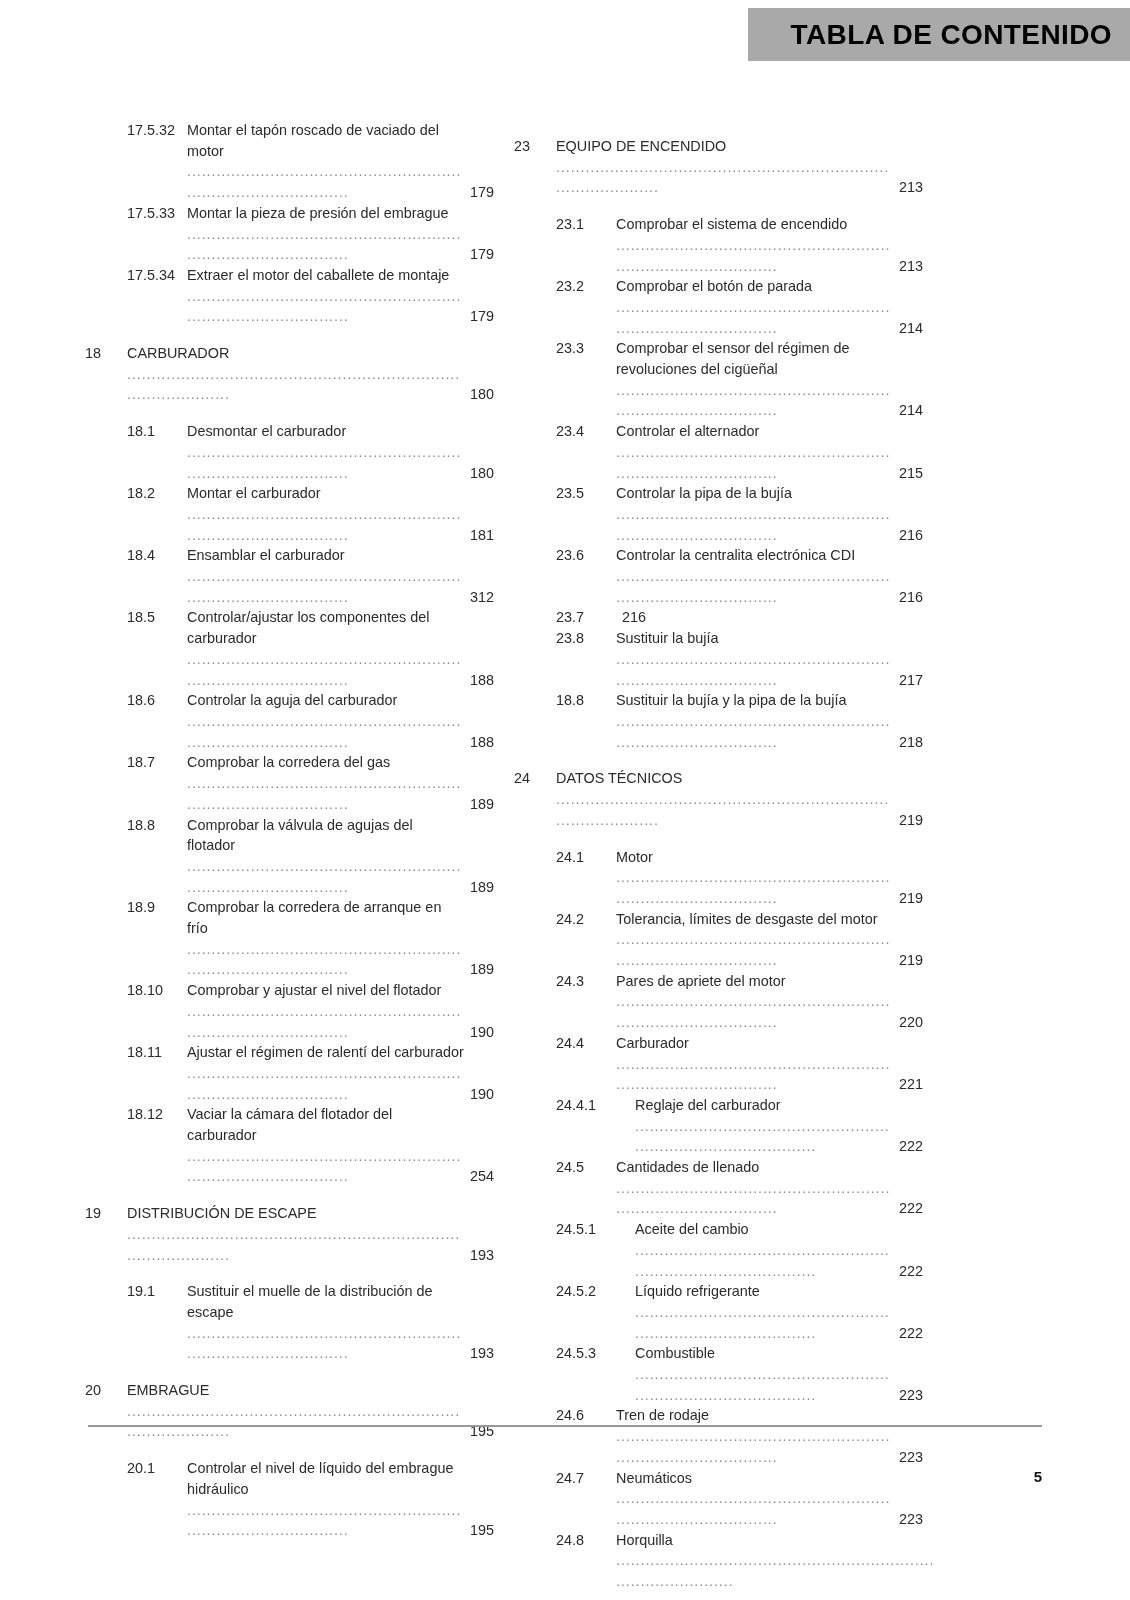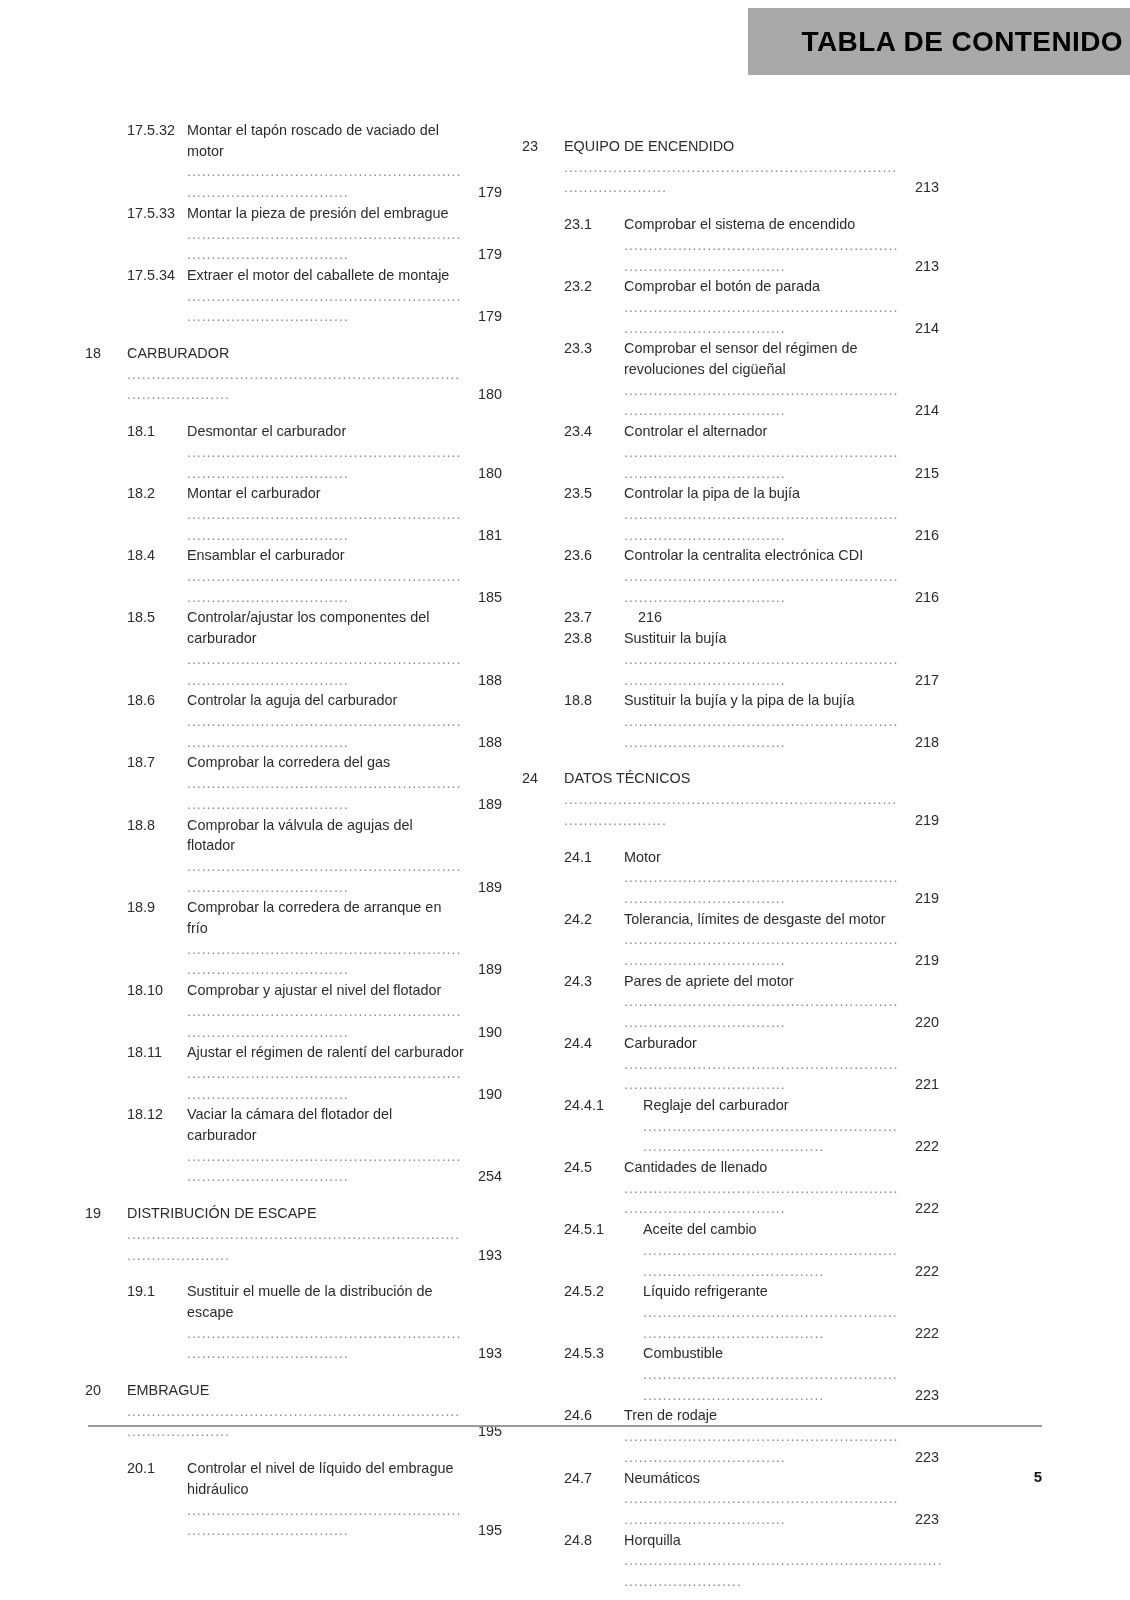--- a/index.html
+++ b/index.html
@@ -13,44 +13,44 @@
     position: relative;
     overflow: hidden;
   }
 
   
   .header-bar {
     position: absolute;
     top: 8px;
     left: 748px;
     right: 0;
-    height: 67px;
+    height: 53px;
     background: #a9a9a9;
     display: flex;
     align-items: center;
     justify-content: flex-end;
-    padding-right: 7px;
+    padding-right: 18px;
   }
   .header-title {
     font-size: 28px;
     font-weight: bold;
     color: #000000;
     letter-spacing: 0.4px;
     white-space: nowrap;
   }
 
   
   .page {
     position: absolute;
     top: 120px;
     left: 0;
     right: 0;
     height: 1270px;
     display: flex;
-    gap: 12px;
+    gap: 4px;
   }
   .col {
     width: 425px;
     font-size: 14.4px;
     line-height: 20.7px;
     color: #2b2b2b;
   }
   .col-left  { margin-left: 85px; }
   .col-right { margin-left: 0px; }
 
@@ -93,21 +93,21 @@
   .leader {
     display: inline;
     color: #8a8a8a;
     letter-spacing: 0.9px;
     word-break: break-all;
     overflow-wrap: anywhere;
   }
   .pg {
     flex: 0 0 auto;
     width: 40px;
-    text-align: center;
+    text-align: left;
     color: #2b2b2b;
     margin-left: 6px;
     align-self: flex-end;
   }
 
   
   .footer-rule {
     position: absolute;
     left: 88px;
     right: 88px;
@@ -172,21 +172,21 @@
         <div class="num">18.2</div>
         <div class="body">
           <div class="titlewrap"><span class="title">Montar el carburador </span><span class="leader">.........................................................................................</span></div>
           <div class="pg">181</div>
         </div>
       </div>
       <div class="entry lvl2">
         <div class="num">18.4</div>
         <div class="body">
           <div class="titlewrap"><span class="title">Ensamblar el carburador </span><span class="leader">.........................................................................................</span></div>
-          <div class="pg">185</div>
+          <div class="pg">312</div>
         </div>
       </div>
       <div class="entry lvl2">
         <div class="num">18.5</div>
         <div class="body">
           <div class="titlewrap"><span class="title">Controlar/ajustar los componentes del carburador </span><span class="leader">.........................................................................................</span></div>
           <div class="pg">188</div>
         </div>
       </div>
       <div class="entry lvl2">

